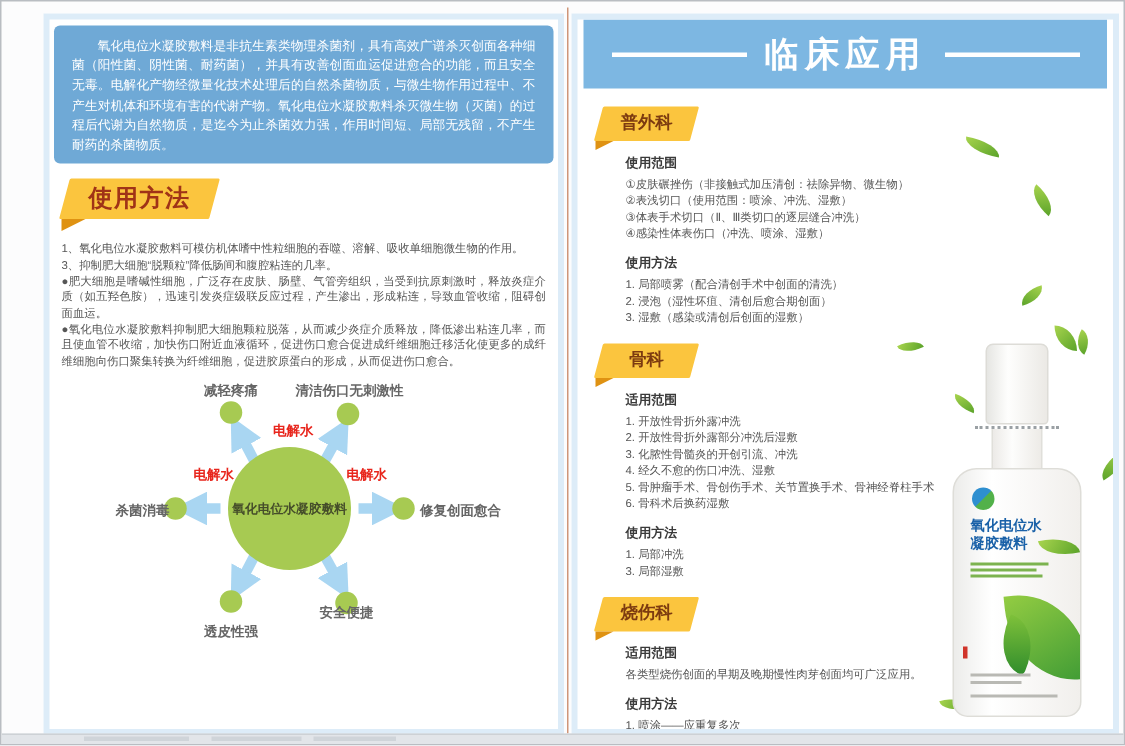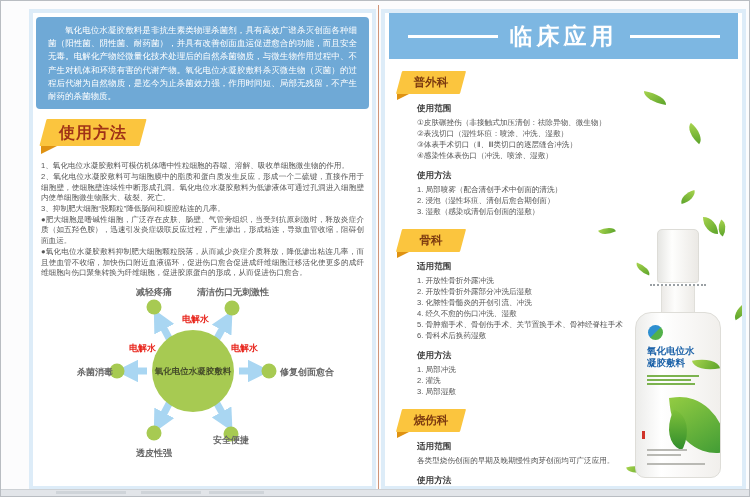--- a/index.html
+++ b/index.html
@@ -95,21 +95,20 @@
 
     <div class="ribbon ribbon-lg">
       <span class="rb-bg"></span>
       <span class="rb-fold"></span>
       <span class="rb-text">使用方法</span>
     </div>
 
     <div class="mech-text">
 
     <p class="mech-item">1、氧化电位水凝胶敷料可模仿机体嗜中性粒细胞的吞噬、溶解、吸收单细胞微生物的作用。</p>
-        <p class="mech-item">2、氧化电位水凝胶敷料可与细胞膜中的脂质和蛋白质发生反应，形成一个二硫键，直接作用于细胞壁，使细胞壁连续性中断形成孔洞。氧化电位水凝胶敷料为低渗液体可通过孔洞进入细胞壁内使单细胞微生物胀大、破裂、死亡。</p>
         <p class="mech-item">3、抑制肥大细胞“脱颗粒”降低肠间和腹腔粘连的几率。</p>
         <p class="mech-item">●肥大细胞是嗜碱性细胞，广泛存在皮肤、肠壁、气管旁组织，当受到抗原刺激时，释放炎症介质（如五羟色胺），迅速引发炎症级联反应过程，产生渗出，形成粘连，导致血管收缩，阻碍创面血运。</p>
         <p class="mech-item">●氧化电位水凝胶敷料抑制肥大细胞颗粒脱落，从而减少炎症介质释放，降低渗出粘连几率，而且使血管不收缩，加快伤口附近血液循环，促进伤口愈合促进成纤维细胞迁移活化使更多的成纤维细胞向伤口聚集转换为纤维细胞，促进胶原蛋白的形成，从而促进伤口愈合。</p>
       </div>
 
     <div class="diagram">
       <svg width="339" height="190" viewBox="0 0 339 190">
         <defs>
           <marker id="ah" markerWidth="3.2" markerHeight="3.2" refX="1" refY="1.6" orient="auto">
             <path d="M0,0 L3.2,1.6 L0,3.2 z" fill="#a9d6f2"></path>
@@ -159,21 +158,21 @@
       <div class="ribbon ribbon-sm">
         <span class="rb-bg"></span>
         <span class="rb-fold"></span>
         <span class="rb-text">普外科</span>
       </div>
       <div class="block">
         <div class="bhead">使用范围</div>
         <div class="blines">
 
         <p class="bline">①皮肤碾挫伤（非接触式加压清创：祛除异物、微生物）</p>
-            <p class="bline">②表浅切口（湿性坏疽：喷涂、冲洗、湿敷）</p>
+            <p class="bline">②表浅切口（使用范围：喷涂、冲洗、湿敷）</p>
             <p class="bline">③体表手术切口（Ⅱ、Ⅲ类切口的逐层缝合冲洗）</p>
             <p class="bline">④感染性体表伤口（冲洗、喷涂、湿敷）</p>
           </div>
       </div>
       <div class="block">
         <div class="bhead">使用方法</div>
         <div class="blines">
 
         <p class="bline">1. 局部喷雾（配合清创手术中创面的清洗）</p>
             <p class="bline">2. 浸泡（湿性坏疽、清创后愈合期创面）</p>
@@ -198,21 +197,20 @@
             <p class="bline">4. 经久不愈的伤口冲洗、湿敷</p>
             <p class="bline">5. 骨肿瘤手术、骨创伤手术、关节置换手术、骨神经脊柱手术</p>
             <p class="bline">6. 骨科术后换药湿敷</p>
           </div>
       </div>
       <div class="block">
         <div class="bhead">使用方法</div>
         <div class="blines">
 
         <p class="bline">1. 局部冲洗</p>
-            <p class="bline">2. 灌洗</p>
             <p class="bline">3. 局部湿敷</p>
           </div>
       </div>
     </section>
 
     <section class="dept">
       <div class="ribbon ribbon-sm">
         <span class="rb-bg"></span>
         <span class="rb-fold"></span>
         <span class="rb-text">烧伤科</span>

